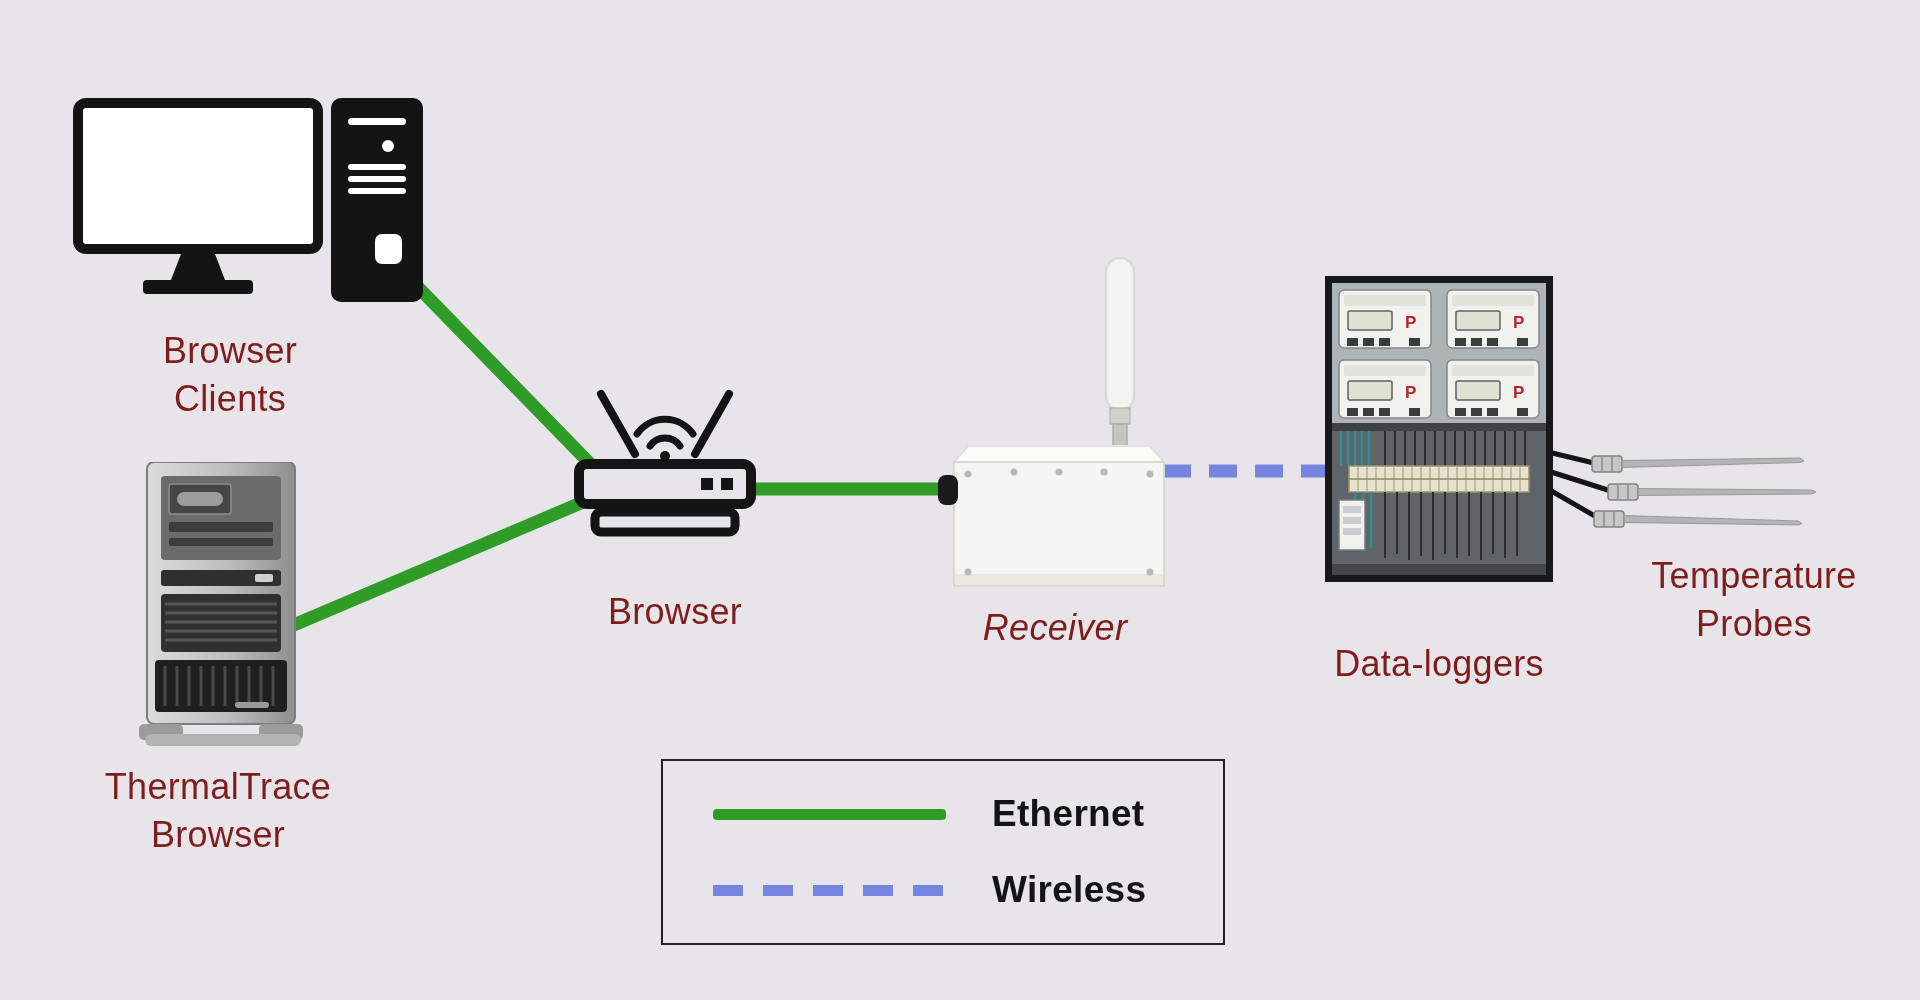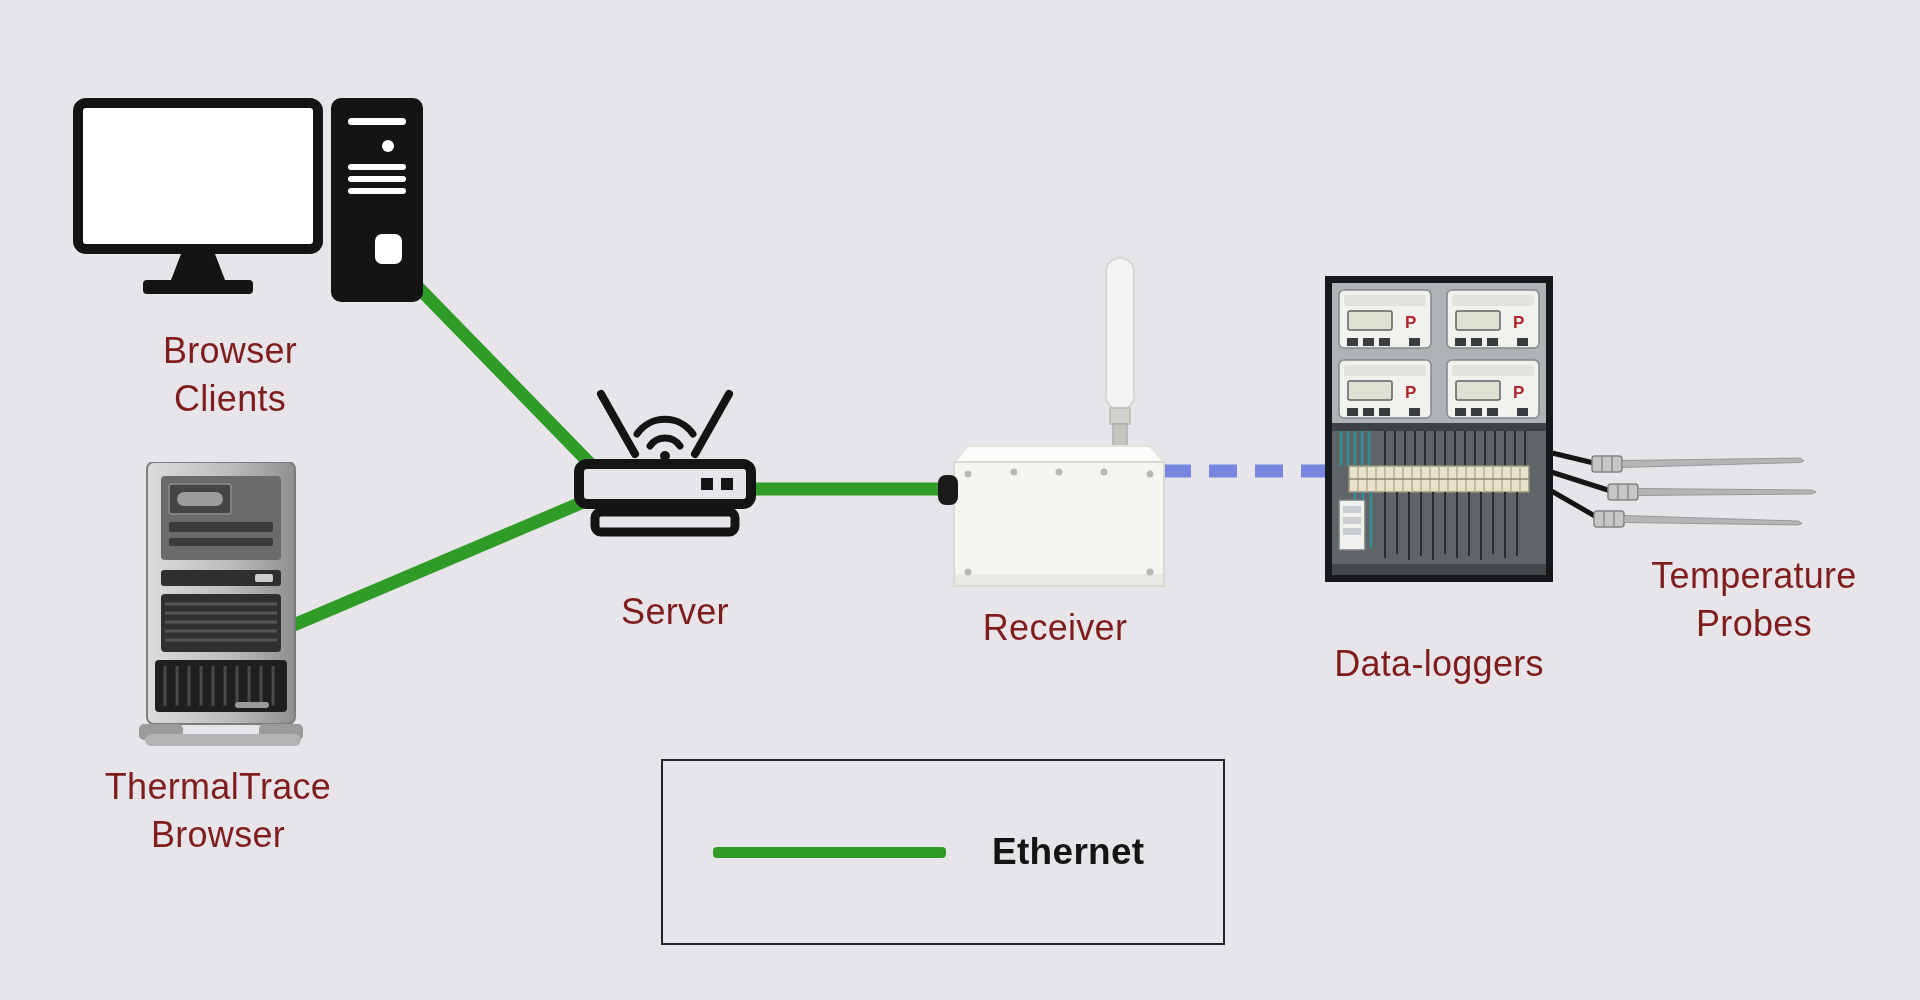--- a/index.html
+++ b/index.html
@@ -127,40 +127,40 @@
       <path d="M64 46 A 34 34 0 0 1 120 46" fill="none" stroke="#141414" stroke-width="7" stroke-linecap="round"></path>
       <path d="M77 58 A 18 18 0 0 1 107 58" fill="none" stroke="#141414" stroke-width="7" stroke-linecap="round"></path>
       <circle cx="92" cy="68" r="5" fill="#141414"></circle>
     </g>
     <rect x="6" y="76" width="172" height="40" rx="8" fill="var(--page-bg, #e7e5e9)" stroke="#141414" stroke-width="10"></rect>
     <rect x="128" y="90" width="12" height="12" fill="#141414"></rect>
     <rect x="148" y="90" width="12" height="12" fill="#141414"></rect>
     <rect x="22" y="124" width="140" height="20" rx="6" fill="var(--page-bg, #e7e5e9)" stroke="#141414" stroke-width="9"></rect>
   </svg>
 
-  <div class="node-label" style="left:583px; top:588px; width:184px;">Server</div>
+  <div class="node-label" style="left:583px; top:588px; width:184px;">Browser</div>
 
   <svg class="icon" style="left:938px; top:256px;" width="242" height="336" viewBox="0 0 242 336">
     <rect x="168" y="2" width="28" height="152" rx="14" fill="#f3f3f1" stroke="#d7d7d3" stroke-width="2"></rect>
     <rect x="172" y="152" width="20" height="16" fill="#d2d2cd" stroke="#b9b9b4" stroke-width="1.5"></rect>
     <rect x="175" y="168" width="14" height="24" fill="#c6c6c1" stroke="#adada8" stroke-width="1.5"></rect>
     <polygon points="30,190 212,190 226,206 16,206" fill="#fbfbf9" stroke="#e1e1dd" stroke-width="2"></polygon>
     <rect x="16" y="206" width="210" height="124" fill="#f5f5f2" stroke="#d9d9d4" stroke-width="2"></rect>
     <rect x="17" y="318" width="208" height="11" fill="#e9e8e3"></rect>
     <circle cx="30" cy="218" r="3.5" fill="#b9b9b3"></circle>
     <circle cx="76" cy="216" r="3.5" fill="#b9b9b3"></circle>
     <circle cx="121" cy="216" r="3.5" fill="#b9b9b3"></circle>
     <circle cx="166" cy="216" r="3.5" fill="#b9b9b3"></circle>
     <circle cx="212" cy="218" r="3.5" fill="#b9b9b3"></circle>
     <circle cx="30" cy="316" r="3.5" fill="#b9b9b3"></circle>
     <circle cx="212" cy="316" r="3.5" fill="#b9b9b3"></circle>
     <rect x="0" y="219" width="20" height="30" rx="8" fill="#1a1a1a"></rect>
   </svg>
 
-  <div class="node-label" style="left:935px; top:604px; width:240px;">Receiver</div>
+  <div class="node-label" style="left:935px; top:604px; width:240px;font-style:italic;">Receiver</div>
 
   <svg class="icon" style="left:1325px; top:276px;" width="228" height="306" viewBox="0 0 228 306">
     <defs>
       <linearGradient id="cabBg" x1="0" y1="0" x2="0" y2="1">
         <stop offset="0" stop-color="#cdd0d2"></stop>
         <stop offset="1" stop-color="#9ba0a3"></stop>
       </linearGradient>
       <g id="loggerUnit">
         <rect x="0" y="0" width="92" height="58" rx="5" fill="#f1f1ee" stroke="#83878a" stroke-width="1.5"></rect>
         <rect x="5" y="5" width="82" height="11" rx="2" fill="#e3e3dd"></rect>
@@ -197,15 +197,19 @@
 
   <div class="node-label" style="left:1299px; top:640px; width:280px;">Data-loggers</div>
 
   <div class="node-label" style="left:1614px; top:552px; width:280px;text-align:center;">Temperature Probes</div>
 
   <div class="legend">
     <div class="legend-row">
       <div class="legend-line solid"></div>
       <div class="legend-label">Ethernet</div>
     </div>
+    <div class="legend-row">
+      <div class="legend-line dashed"></div>
+      <div class="legend-label">Wireless</div>
+    </div>
   </div>
 
 </div>
 
 </body></html>

